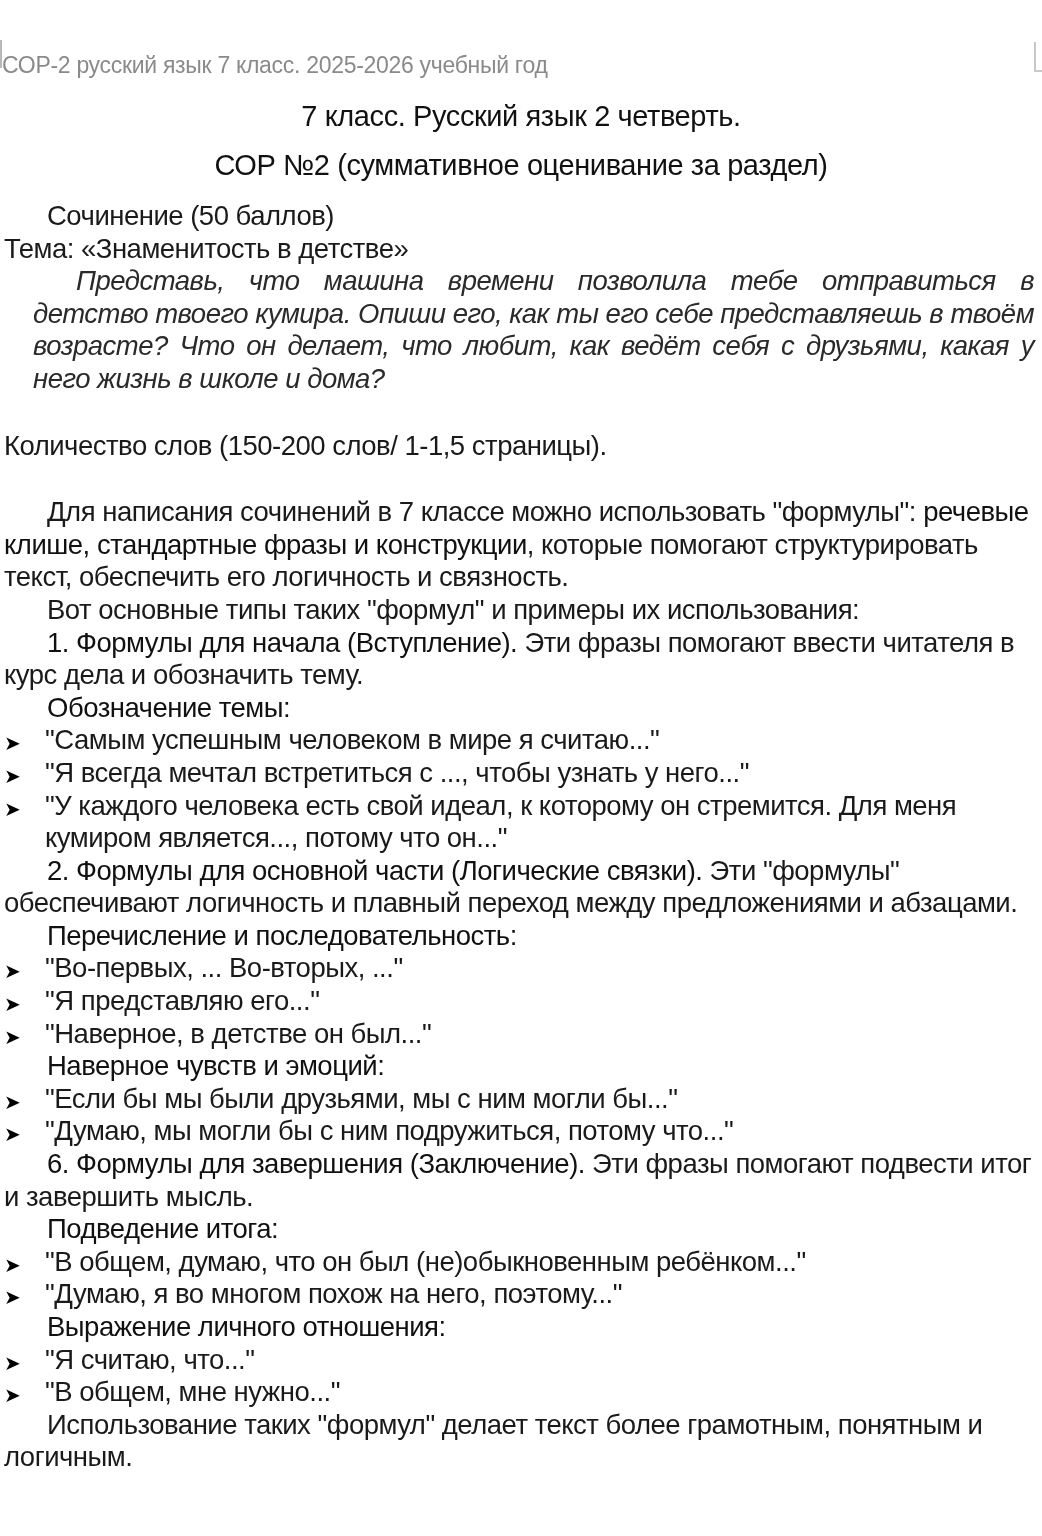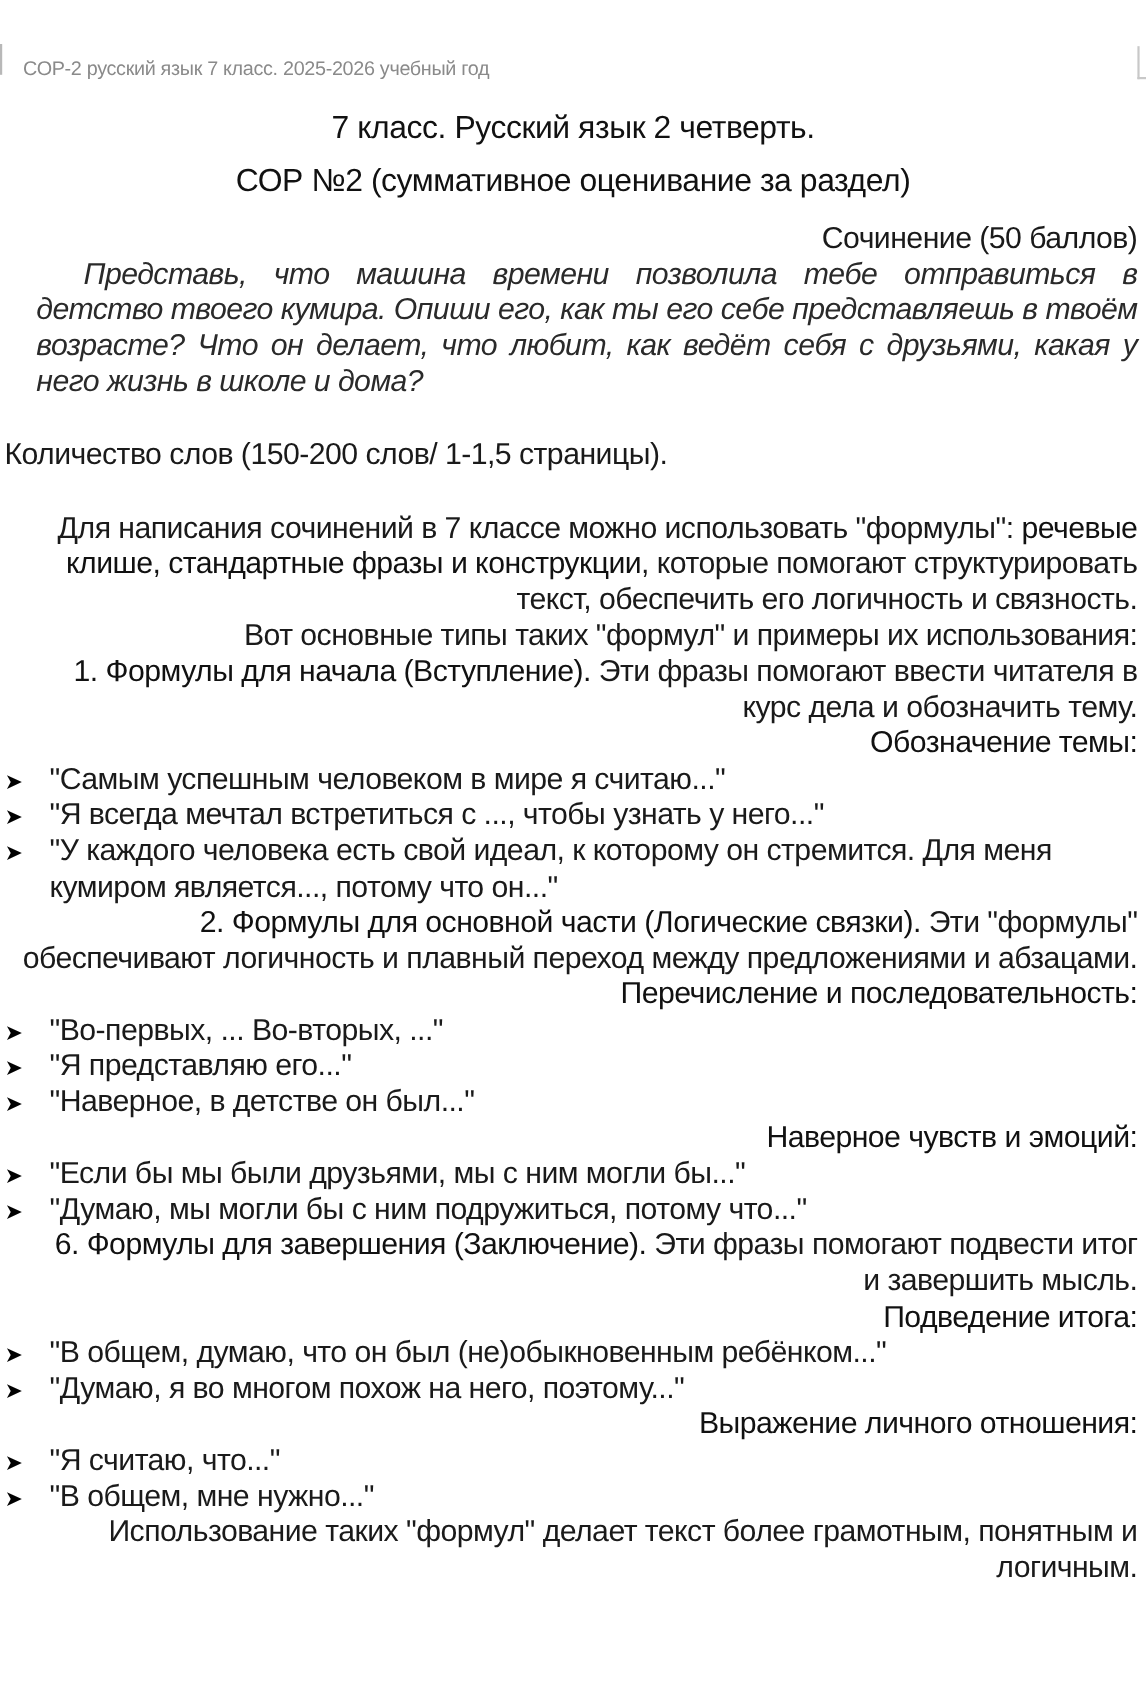--- a/index.html
+++ b/index.html
@@ -3,26 +3,26 @@
 <meta charset="utf-8">
 <style>
   html, body { margin: 0; padding: 0; background: #ffffff; }
   body {
     width: 1042px; height: 1536px; position: relative; overflow: hidden;
     font-family: "Liberation Sans", "DejaVu Sans", sans-serif;
     color: #1a1a1a;
   }
   .crop-mark-left { position: absolute; left: 0; top: 40px; width: 2px; height: 28px; background: #b8b8b8; }
   .crop-mark-right { position: absolute; left: 1034px; top: 42px; width: 8px; height: 30px; border-left: 2px solid #c8c8c8; border-bottom: 2px solid #c8c8c8; box-sizing: border-box; }
-  .header-line { position: absolute; left: 21px; top: 52px; font-size: 18px; color: #8a8a8a; letter-spacing: -0.3px; }
+  .header-line { position: absolute; left: 2px; top: 52px; font-size: 23px; color: #8a8a8a; letter-spacing: -0.3px; }
   .title { position: absolute; left: 0; width: 1042px; text-align: center; font-size: 29px; color: #111; letter-spacing: -0.4px; }
   .t1 { top: 100px; }
   .t2 { top: 149px; }
   .page { position: absolute; left: 4px; top: 200px; width: 1030px; font-size: 27.5px; line-height: 32.6px; letter-spacing: -0.5px; }
-  .ind { text-indent: 43px; text-align: right; }
+  .ind { text-indent: 43px; }
   .b { font-weight: normal; color: #111; }
   .it { font-style: italic; color: #2a2a2a; margin-left: 29px; }
   .just { text-align: justify; }
   .gap { height: 34px; }
   .gap2 { height: 34px; }
   .bullet { position: relative; padding-left: 41px; }
   .bullet .arrow { position: absolute; left: 0; top: 3px; width: 22px; font-size: 20px; color: #000; }
   p { margin: 0; }
 </style>
 </head>
@@ -31,20 +31,21 @@
 <div class="crop-mark-left"></div>
 <div class="crop-mark-right"></div>
 
 <div class="header-line">СОР-2 русский язык 7 класс. 2025-2026 учебный год</div>
 
 <div class="title t1">7 класс. Русский язык 2 четверть.</div>
 <div class="title t2">СОР №2 (суммативное оценивание за раздел)</div>
 
 <div class="page">
   <p class="ind">Сочинение (50 баллов)</p>
+  <p>Тема: «Знаменитость в детстве»</p>
   <p class="ind it just">Представь, что машина времени позволила тебе отправиться в детство твоего кумира. Опиши его, как ты его себе представляешь в твоём возрасте? Что он делает, что любит, как ведёт себя с друзьями, какая у него жизнь в школе и дома?</p>
   <div class="gap"></div>
   <p>Количество слов (150-200 слов/ 1-1,5 страницы).</p>
   <div class="gap2"></div>
   <p class="ind"><span>Для написания сочинений в 7 классе можно использовать "формулы": </span><span class="b">речевые клише, стандартные фразы и конструкции</span><span>, которые помогают структурировать текст, обеспечить его логичность и связность.</span></p>
   <p class="ind">Вот основные типы таких "формул" и примеры их использования:</p>
 
   <p class="ind"><span class="b">1. Формулы для начала (Вступление).</span><span> Эти фразы помогают ввести читателя в курс дела и обозначить тему.</span></p>
   <p class="ind b">Обозначение темы:</p>
   <p class="bullet"><span class="arrow">➤</span><span>"Самым успешным человеком в мире я считаю..."</span></p>

